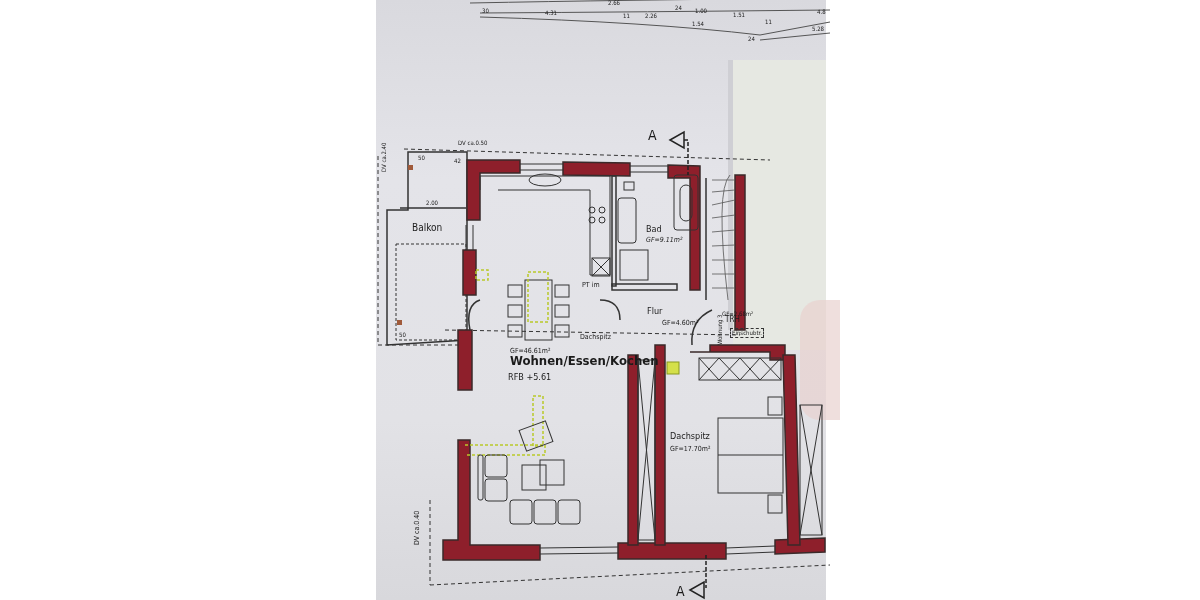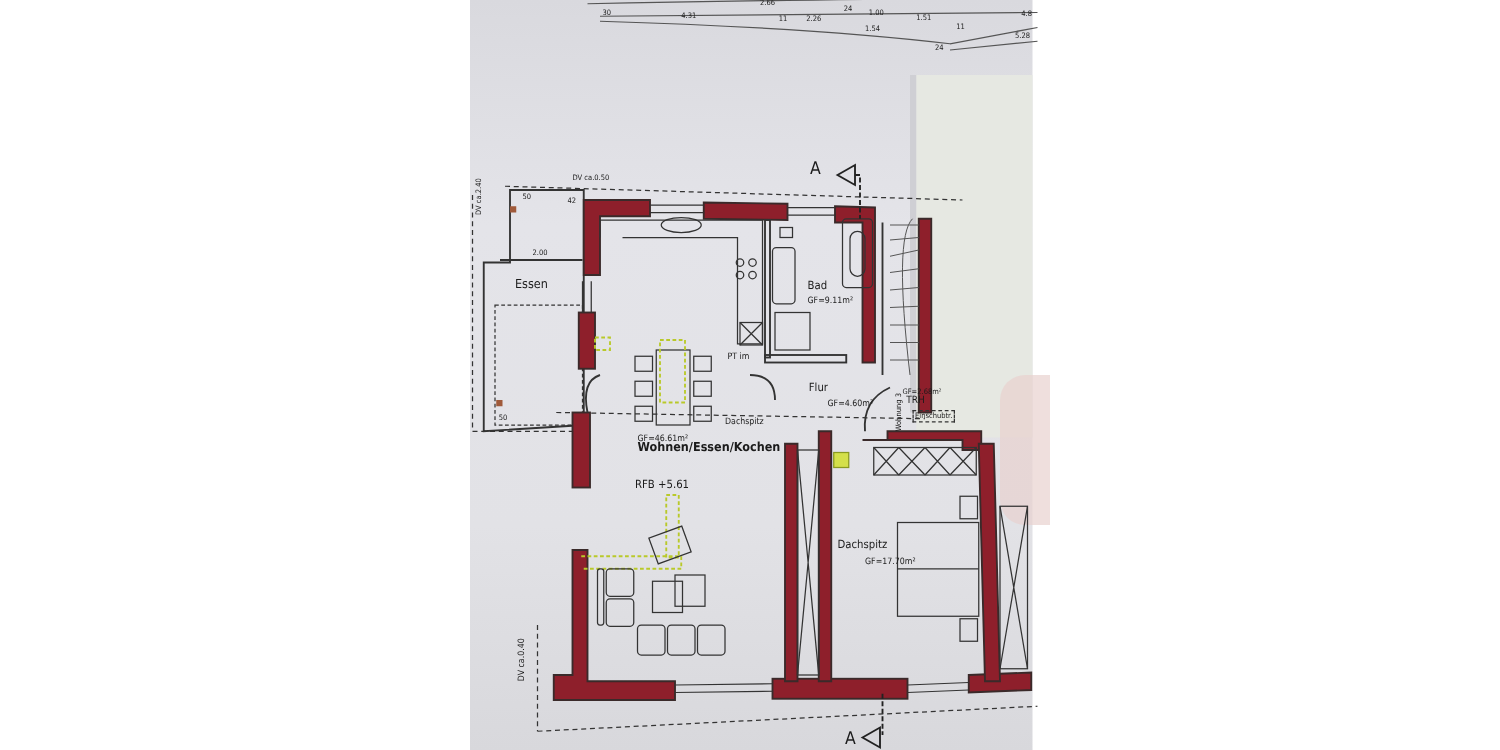--- a/index.html
+++ b/index.html
@@ -171,37 +171,37 @@
 <div class="lbl dim" style="left:765px;top:19px;">11</div>
 <div class="lbl dim" style="left:812px;top:26px;">5.28</div>
 <div class="lbl dim" style="left:748px;top:36px;">24</div>
 
 <div class="lbl dim" style="left:458px;top:140px;">DV ca.0.50</div>
 <div class="lbl dim" style="left:381px;top:172px;transform:rotate(-90deg);transform-origin:left top;">DV ca.2.40</div>
 <div class="lbl dim" style="left:426px;top:200px;">2.00</div>
 <div class="lbl dim" style="left:418px;top:155px;">50</div>
 <div class="lbl dim" style="left:454px;top:158px;">42</div>
 <div class="lbl dim" style="left:399px;top:332px;">50</div>
-<div class="lbl room" style="left:412px;top:223px;font-weight:normal;font-size:10px;">Essen</div>
-
-<div class="lbl room" style="left:510px;top:354px;font-size:10px;">Wohnen/Essen/Kochen</div>
+<div class="lbl room" style="left:412px;top:223px;font-weight:normal;font-size:10px;">Balkon</div>
+
+<div class="lbl room" style="left:510px;top:354px;font-size:13px;">Wohnen/Essen/Kochen</div>
 <div class="lbl area" style="left:510px;top:348px;">GF=46.61m²</div>
-<div class="lbl room" style="left:508px;top:384px;font-size:9px;font-weight:normal;">RFB +5.61</div>
+<div class="lbl room" style="left:508px;top:373px;font-size:9px;font-weight:normal;">RFB +5.61</div>
 
 <div class="lbl room" style="left:646px;top:225px;font-size:9px;font-weight:normal;">Bad</div>
-<div class="lbl area" style="left:646px;top:237px;">GF=9.11m²</div>
+<div class="lbl area" style="left:646px;top:237px;font-style:italic;">GF=9.11m²</div>
 
 <div class="lbl room" style="left:647px;top:307px;font-size:9px;font-weight:normal;">Flur</div>
 <div class="lbl area" style="left:646px;top:320px;padding-left:16px;">GF=4.60m²</div>
 
 <div class="lbl room" style="left:725px;top:316px;font-size:8px;font-weight:normal;">TRH</div>
 <div class="lbl area" style="left:722px;top:311px;font-size:6px;">GF=2.68m²</div>
 
 <div class="lbl room" style="left:670px;top:432px;font-size:9px;font-weight:normal;">Dachspitz</div>
-<div class="lbl area" style="left:692px;top:446px;">GF=17.70m²</div>
+<div class="lbl area" style="left:670px;top:446px;">GF=17.70m²</div>
 
 <div class="lbl area" style="left:582px;top:282px;text-align:center;">PT im</div>
 <div class="lbl area" style="left:580px;top:291px;margin-top:43px;">Dachspitz</div>
 <div class="lbl area" style="left:717px;top:345px;transform:rotate(-90deg);transform-origin:left top;font-size:6px;">Wohnung 3</div>
 <div class="lbl area" style="left:730px;top:328px;font-size:6px;border:1px dashed #333;padding:1px;">Einschubtr.</div>
 <div class="lbl dim" style="left:414px;top:545px;transform:rotate(-90deg);transform-origin:left top;font-size:7px;">DV ca.0.40</div>
 
 <div class="lbl" style="left:648px;top:128px;font-size:14px;">A</div>
 <div class="lbl" style="left:676px;top:584px;font-size:14px;">A</div>
 

